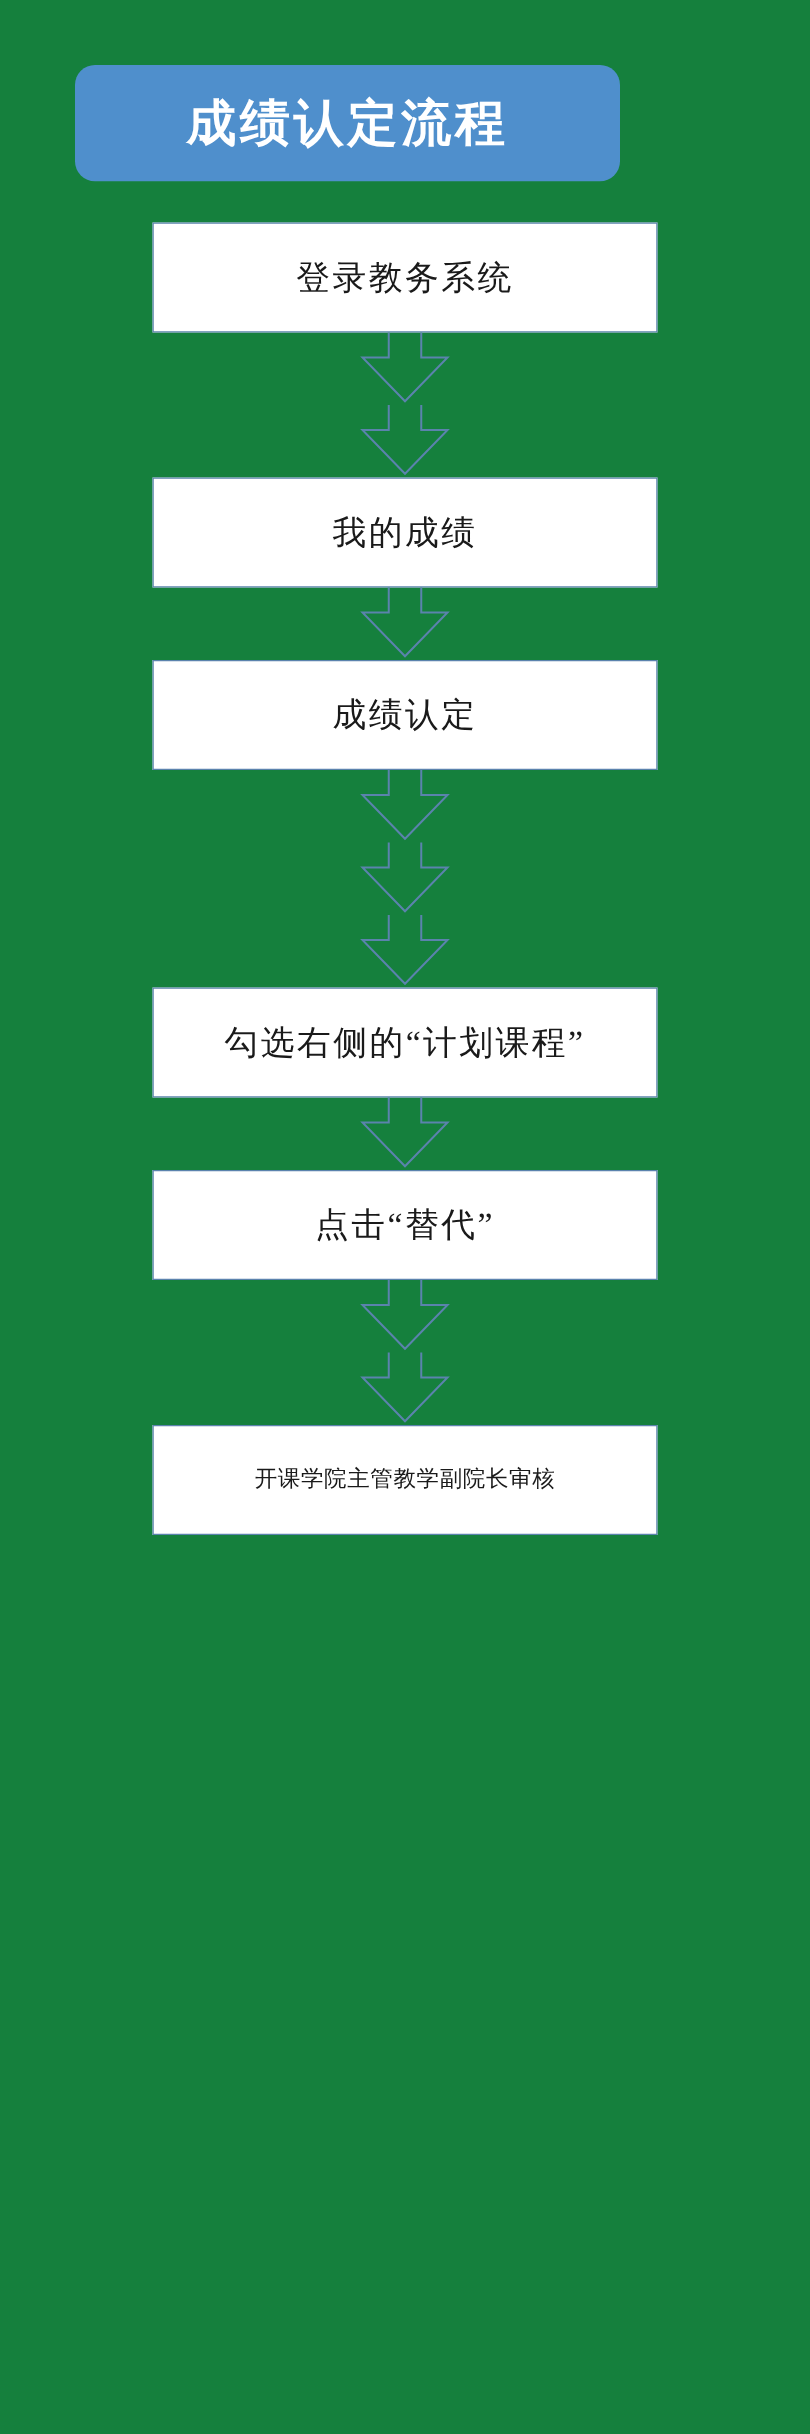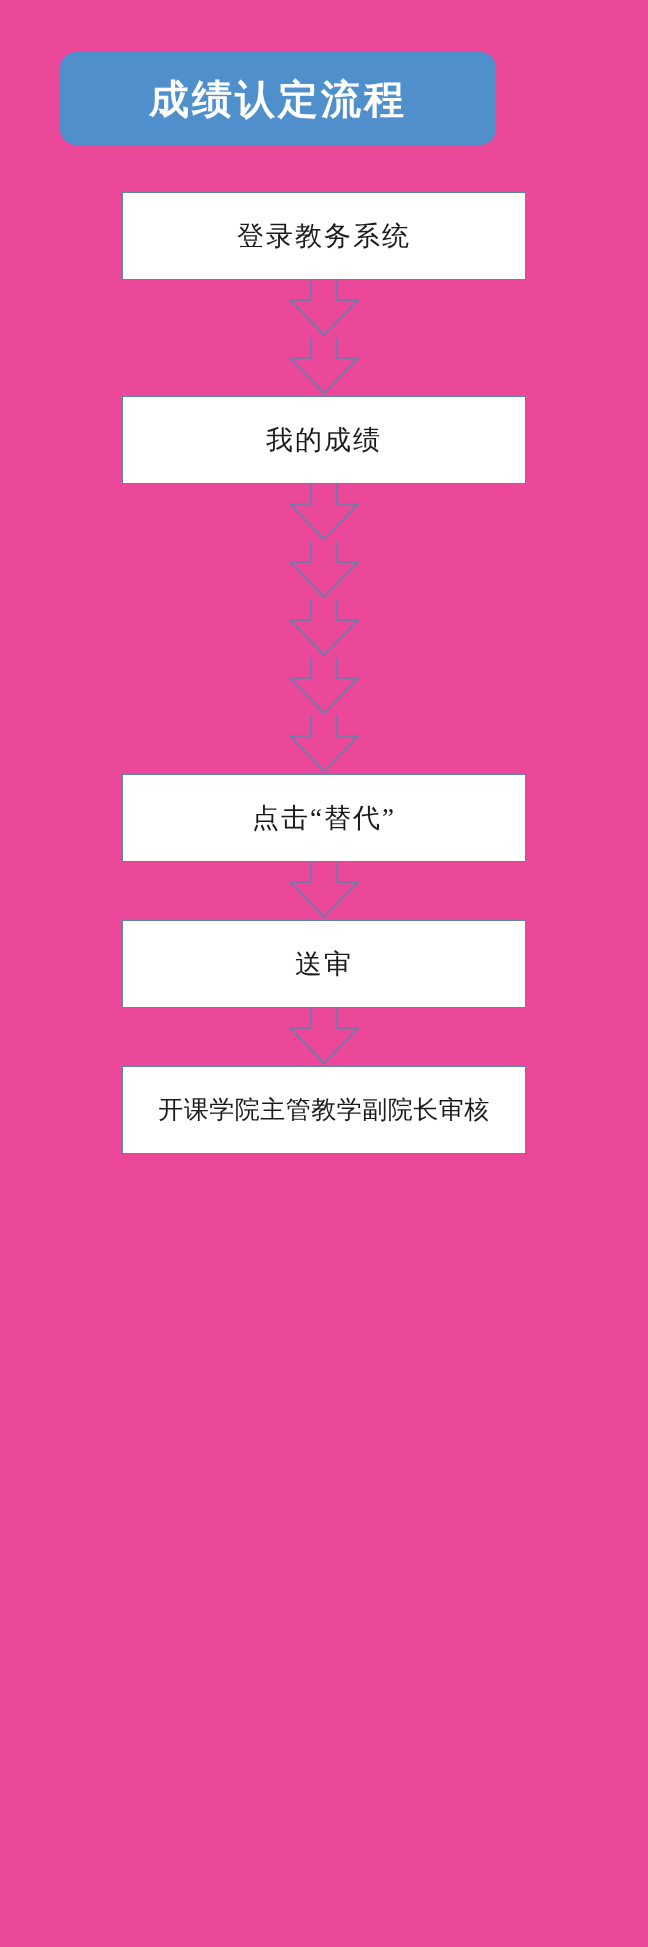--- a/index.html
+++ b/index.html
@@ -12,21 +12,21 @@
     width: 648px;
     height: 1947px;
     font-family: "Liberation Serif", "DejaVu Serif", serif;
     overflow: hidden;
   }
 
   #flowchart {
     position: relative;
     width: 648px;
     height: 1947px;
-    background: #ec4899;
+    background: #15803d;
     text-align: right;
   }
 
   
   .title-banner {
     position: absolute;
     left: 60px;
     top: 52px;
     width: 436px;
     height: 93px;
@@ -44,21 +44,21 @@
     font-size: 40px;
     letter-spacing: 3px;
     line-height: 1;
     white-space: nowrap;
   }
 
   
   .flow-column {
     position: absolute;
     left: 0;
-    top: 192px;
+    top: 178px;
     width: 648px;
   }
 
   .flow-step {
     position: relative;
     width: 100%;
   }
 
   .step-box {
     position: relative;
@@ -75,21 +75,21 @@
   }
   .step-box .step-label {
     font-family: "Liberation Serif", "DejaVu Serif", serif;
     font-size: 27px;
     color: #1a1a1a;
     letter-spacing: 2px;
     line-height: 1.2;
     white-space: nowrap;
   }
   .step-box.wide .step-label {
-    font-size: 25px;
+    font-size: 18px;
     letter-spacing: 0.5px;
   }
 
   
   .connector {
     position: relative;
     margin: 0 auto;
     width: 84px;
     height: 58px;
     display: block;
@@ -141,60 +141,65 @@
       <div class="step-box">
         <span class="step-label">我的成绩</span>
       </div>
     </div>
     <div class="connector">
       <svg viewBox="0 0 84 58" xmlns="http://www.w3.org/2000/svg" aria-hidden="true">
         <polyline points="29,0 29,20 8,20 42,55 76,20 55,20 55,0"></polyline>
       </svg>
     </div>
 
-    <div class="connector">
-      <svg viewBox="0 0 84 58" xmlns="http://www.w3.org/2000/svg" aria-hidden="true">
-        <polyline points="29,0 29,20 8,20 42,55 76,20 55,20 55,0"></polyline>
-      </svg>
-    </div>
-
-    <div class="connector">
-      <svg viewBox="0 0 84 58" xmlns="http://www.w3.org/2000/svg" aria-hidden="true">
-        <polyline points="29,0 29,20 8,20 42,55 76,20 55,20 55,0"></polyline>
-      </svg>
-    </div>
-
-    <div class="connector">
-      <svg viewBox="0 0 84 58" xmlns="http://www.w3.org/2000/svg" aria-hidden="true">
-        <polyline points="29,0 29,20 8,20 42,55 76,20 55,20 55,0"></polyline>
-      </svg>
-    </div>
-
+    <div class="flow-step">
+      <div class="step-box">
+        <span class="step-label">成绩认定</span>
+      </div>
+    </div>
+    <div class="connector">
+      <svg viewBox="0 0 84 58" xmlns="http://www.w3.org/2000/svg" aria-hidden="true">
+        <polyline points="29,0 29,20 8,20 42,55 76,20 55,20 55,0"></polyline>
+      </svg>
+    </div>
+
+    <div class="connector">
+      <svg viewBox="0 0 84 58" xmlns="http://www.w3.org/2000/svg" aria-hidden="true">
+        <polyline points="29,0 29,20 8,20 42,55 76,20 55,20 55,0"></polyline>
+      </svg>
+    </div>
+
+    <div class="connector">
+      <svg viewBox="0 0 84 58" xmlns="http://www.w3.org/2000/svg" aria-hidden="true">
+        <polyline points="29,0 29,20 8,20 42,55 76,20 55,20 55,0"></polyline>
+      </svg>
+    </div>
+
+    <div class="flow-step">
+      <div class="step-box">
+        <span class="step-label">勾选右侧的“计划课程”</span>
+      </div>
+    </div>
     <div class="connector">
       <svg viewBox="0 0 84 58" xmlns="http://www.w3.org/2000/svg" aria-hidden="true">
         <polyline points="29,0 29,20 8,20 42,55 76,20 55,20 55,0"></polyline>
       </svg>
     </div>
 
     <div class="flow-step">
       <div class="step-box">
         <span class="step-label">点击“替代”</span>
       </div>
     </div>
     <div class="connector">
       <svg viewBox="0 0 84 58" xmlns="http://www.w3.org/2000/svg" aria-hidden="true">
         <polyline points="29,0 29,20 8,20 42,55 76,20 55,20 55,0"></polyline>
       </svg>
     </div>
 
-    <div class="flow-step">
-      <div class="step-box">
-        <span class="step-label">送审</span>
-      </div>
-    </div>
     <div class="connector">
       <svg viewBox="0 0 84 58" xmlns="http://www.w3.org/2000/svg" aria-hidden="true">
         <polyline points="29,0 29,20 8,20 42,55 76,20 55,20 55,0"></polyline>
       </svg>
     </div>
 
     <div class="flow-step">
       <div class="step-box wide">
         <span class="step-label">开课学院主管教学副院长审核</span>
       </div>

